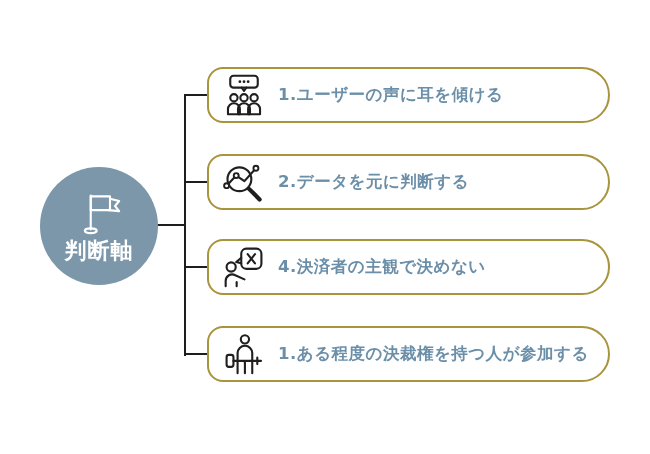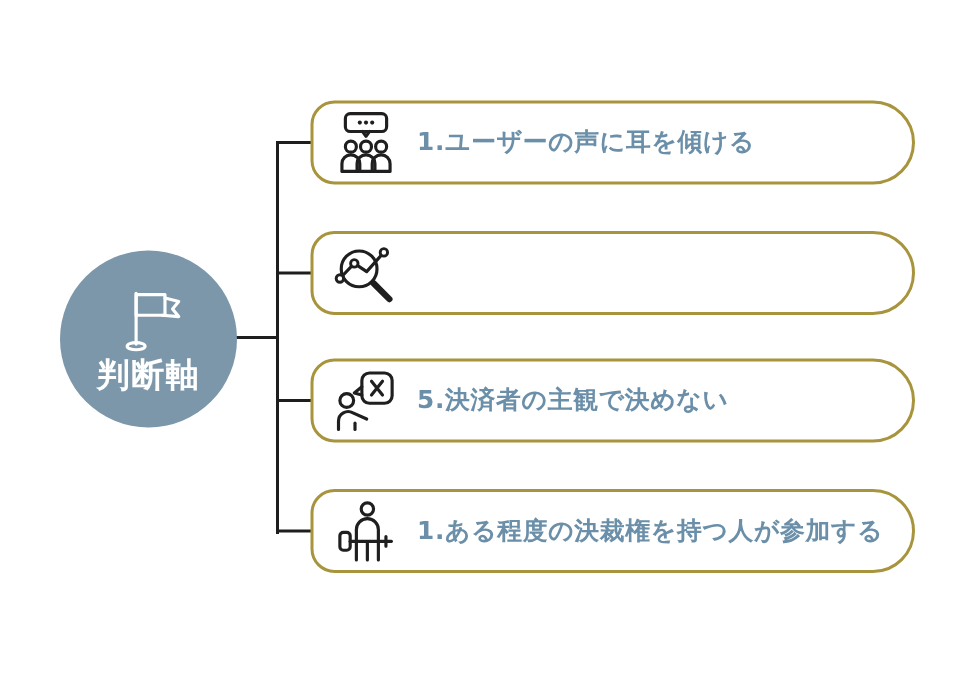--- a/index.html
+++ b/index.html
@@ -118,34 +118,35 @@
     <span class="item-icon">
       <svg viewBox="0 0 48 48">
         <circle class="stroke" cx="19" cy="21" r="13"></circle>
         <path class="stroke-thick" d="M29.5 31.5 L41 43"></path>
         <path class="stroke" d="M5 28 L15.5 17 L24.5 23 L37 9"></path>
         <circle class="node-dot" cx="5" cy="28" r="2.7"></circle>
         <circle class="node-dot" cx="15.5" cy="17" r="2.7"></circle>
         <circle class="node-dot" cx="37" cy="9" r="2.7"></circle>
       </svg>
     </span>
+    <span class="item-label">2.データを元に判断する</span>
   </div>
 
   <div class="item-box item-3">
     <span class="item-icon">
       <svg viewBox="0 0 48 48">
         <rect class="stroke" x="21" y="4" width="22" height="22" rx="5.5"></rect>
         <path class="stroke" d="M21 14 L15.5 18.5 L21 20"></path>
         <path class="stroke" d="M28 10 L36 20 M36 10 L28 20"></path>
         <circle class="stroke" cx="10" cy="24" r="5"></circle>
         <path class="stroke" d="M4 45 V39 A7 7 0 0 1 14.5 33 L24.5 37.5"></path>
         <path class="stroke" d="M16 45 V40.5"></path>
       </svg>
     </span>
-    <span class="item-label">5.決済者の主観で決めない</span>
+    <span class="item-label">4.決済者の主観で決めない</span>
   </div>
 
   <div class="item-box item-4">
     <span class="item-icon">
       <svg viewBox="0 0 48 48">
         <circle class="stroke" cx="25" cy="8" r="4.5"></circle>
         <path class="stroke" d="M17 45 V23 A8 8 0 0 1 33 23 V45"></path>
         <path class="stroke" d="M25 33 V45"></path>
         <rect class="stroke" x="5" y="25" width="7.5" height="13" rx="2.5"></rect>
         <path class="stroke" d="M12.5 31.5 H38.5"></path>

